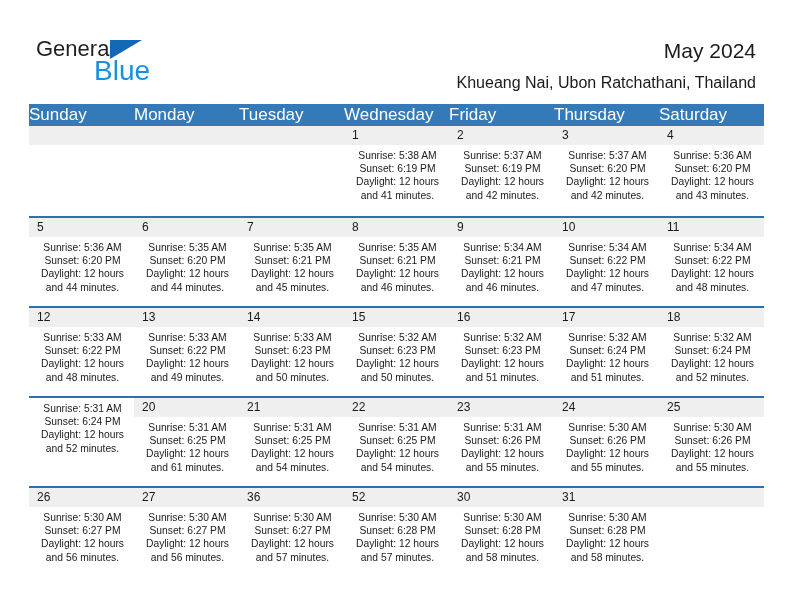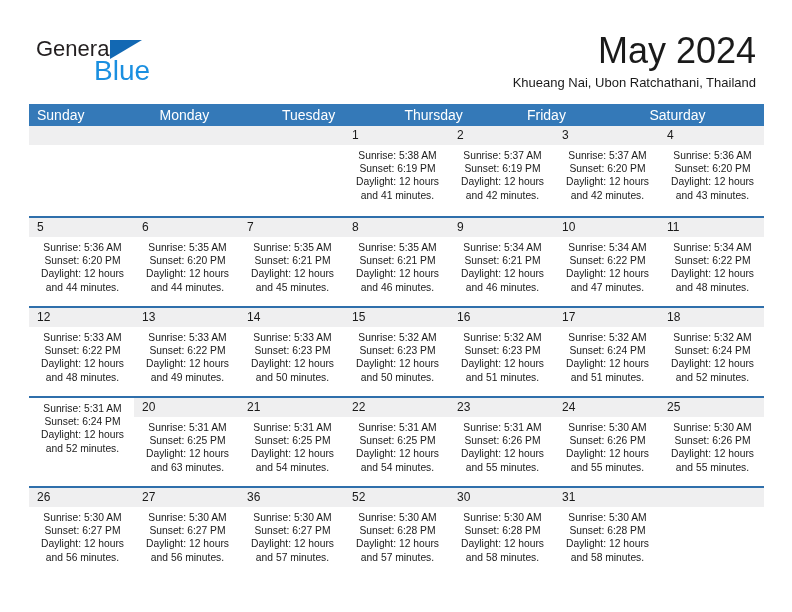--- a/index.html
+++ b/index.html
@@ -59,32 +59,32 @@
     left: 58px;
     top: 22px;
     font-size: 28px;
     color: #1a8fe0;
     line-height: 26px;
   }
   .title {
     position: absolute;
     right: 36px;
     top: 34px;
-    font-size: 36px;
+    font-size: 21px;
     font-weight: normal;
     color: #1a1a1a;
     text-align: right;
     line-height: 34px;
     white-space: nowrap;
   }
   .subtitle {
     position: absolute;
     right: 36px;
     top: 74px;
-    font-size: 13px;
+    font-size: 16px;
     color: #1a1a1a;
     text-align: right;
     line-height: 18px;
     white-space: nowrap;
   }
 
   
   .calendar {
     position: absolute;
     left: 29px;
@@ -93,23 +93,23 @@
   }
   .weekday-row {
     display: flex;
     width: 735px;
     background: #3479b8;
     height: 22px;
   }
   .weekday {
     flex: 1 1 0;
     color: #ffffff;
-    font-size: 14px;
+    font-size: 17px;
     line-height: 22px;
-    padding-left: 8px;
+    padding-left: 0;
     box-sizing: border-box;
     overflow: hidden;
     white-space: nowrap;
   }
   .week-row {
     display: flex;
     width: 735px;
     height: 90px;
     border-top: 2px solid #2f6fab;
     box-sizing: border-box;
@@ -160,22 +160,23 @@
     </div>
     <div class="title">May 2024</div>
     <div class="subtitle">Khueang Nai, Ubon Ratchathani, Thailand</div>
   </div>
 
   <div class="calendar">
     <div class="weekday-row" id="weekday-row">
         <div class="weekday">Sunday</div>
         <div class="weekday">Monday</div>
         <div class="weekday">Tuesday</div>
+        <div class="weekday">Wednesday</div>
+        <div class="weekday">Friday</div>
         <div class="weekday">Thursday</div>
-        <div class="weekday">Friday</div>
         <div class="weekday">Saturday</div>
       </div>
     <div id="weeks-container">
         <div class="week-row first-week">
           <div class="day-cell empty">
             <div class="daynum-band">
               <span class="daynum"></span>
             </div>
           </div>
           <div class="day-cell empty">
@@ -401,21 +402,21 @@
             </div>
           </div>
           <div class="day-cell">
             <div class="daynum-band">
               <span class="daynum">20</span>
             </div>
             <div class="cell-body">
               <div class="cell-line">Sunrise: 5:31 AM</div>
               <div class="cell-line">Sunset: 6:25 PM</div>
               <div class="cell-line">Daylight: 12 hours</div>
-              <div class="cell-line">and 63 minutes.</div>
+              <div class="cell-line">and 61 minutes.</div>
             </div>
           </div>
           <div class="day-cell">
             <div class="daynum-band">
               <span class="daynum">21</span>
             </div>
             <div class="cell-body">
               <div class="cell-line">Sunrise: 5:31 AM</div>
               <div class="cell-line">Sunset: 6:25 PM</div>
               <div class="cell-line">Daylight: 12 hours</div>

